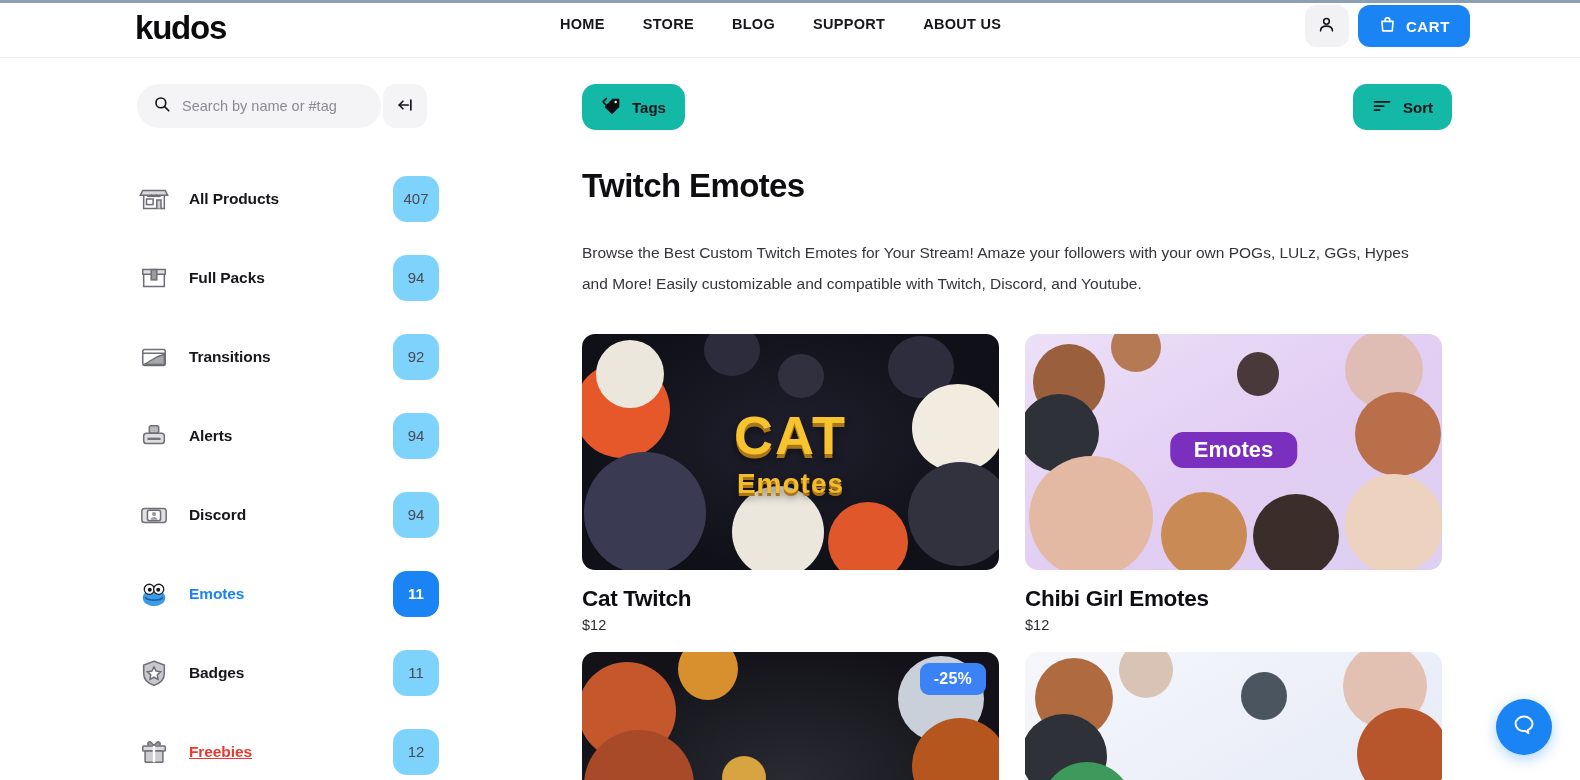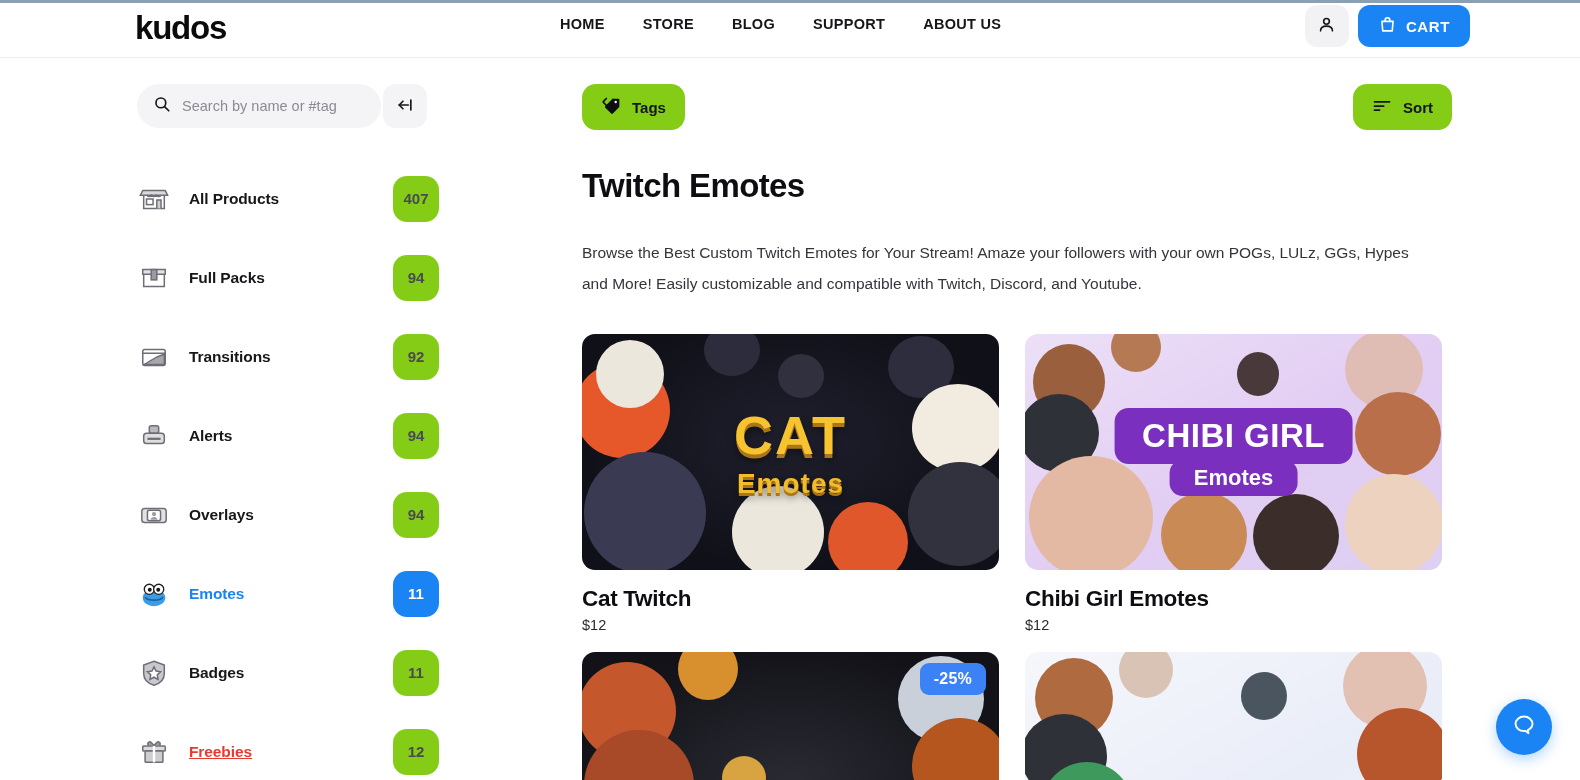--- a/index.html
+++ b/index.html
@@ -92,38 +92,38 @@
   }
   .nav-label {
     font-size: 15.5px; font-weight: 700; color: #16161b;
     letter-spacing: -0.1px;
   }
   .nav-item.active .nav-label { color: #1a84f5; }
   .nav-item.freebies .nav-label { color: #e8382f; text-decoration: underline; }
   .nav-count {
     position: absolute; right: 0; top: 50%; transform: translateY(-50%);
     min-width: 46px; height: 46px; padding: 0 8px;
-    border-radius: 14px; background: #84cc16;
+    border-radius: 14px; background: #7dd3fc;
     display: flex; align-items: center; justify-content: center;
-    font-size: 15px; color: #4a4a52; font-weight: 700;
+    font-size: 15px; color: #4a4a52; font-weight: 400;
   }
   .nav-item.active .nav-count {
     background: #1a84f5; color: #ffffff; font-weight: 700;
   }
   
   .main {
     position: absolute; left: 560px; top: 59px;
     width: 1020px; height: 721px; background: #ffffff;
   }
   .toolbar {
     position: absolute; left: 22px; top: 25px; right: 128px; height: 46px;
   }
   .pill-btn {
     height: 46px; padding: 0 19px; border-radius: 14px;
-    background: #84cc16; border: none; cursor: pointer;
+    background: #14b8a6; border: none; cursor: pointer;
     display: inline-flex; align-items: center; gap: 11px;
     font-size: 15px; font-weight: 700; color: #15151a;
     font-family: "Liberation Sans", sans-serif;
   }
   .tags-btn { position: absolute; left: 0; top: 0; }
   .sort-btn { position: absolute; right: 0; top: 0; }
   .page-title {
     position: absolute; left: 22px; top: 108px;
     font-size: 33px; font-weight: 700; color: #0d0d12;
     letter-spacing: -0.6px;
@@ -310,21 +310,21 @@
 
     <div class="nav-item">
       <span class="nav-icon">
         <svg width="30" height="30" viewBox="0 0 32 32" fill="none" stroke="#6e6e76" stroke-width="1.6">
           <rect x="3" y="9" width="26" height="15" rx="3" fill="#e2e2e6"></rect>
           <rect x="9" y="11" width="14" height="11" rx="2" fill="#fff"></rect>
           <circle cx="16" cy="15" r="2.2" fill="#9a9aa2" stroke="none"></circle>
           <path d="M12 21c.8-2.2 2.3-3 4-3s3.2.8 4 3" fill="#9a9aa2" stroke="none"></path>
         </svg>
       </span>
-      <span class="nav-label">Overlays</span>
+      <span class="nav-label">Discord</span>
       <span class="nav-count">94</span>
     </div>
 
     <div class="nav-item active">
       <span class="nav-icon">
         <svg width="30" height="30" viewBox="0 0 32 32">
           <ellipse cx="16" cy="20" rx="12" ry="9" fill="#3a9ce8"></ellipse>
           <circle cx="11" cy="11" r="5.4" fill="#fff" stroke="#1f1f24" stroke-width="1.4"></circle>
           <circle cx="21" cy="11" r="5.4" fill="#fff" stroke="#1f1f24" stroke-width="1.4"></circle>
           <circle cx="11.5" cy="11.5" r="2.1" fill="#15151a"></circle>
@@ -424,21 +424,20 @@
           <div class="blob" style="left:-6px;top:60px;width:80px;height:78px;background:#2f3138;"></div>
           <div class="blob" style="left:4px;top:122px;width:124px;height:122px;background:#e4b9a4;"></div>
           <div class="blob" style="left:86px;top:-12px;width:50px;height:50px;background:#b57a53;"></div>
           <div class="blob" style="left:136px;top:158px;width:86px;height:86px;background:#c98a55;"></div>
           <div class="blob" style="left:228px;top:160px;width:86px;height:84px;background:#3b2e2a;"></div>
           <div class="blob" style="left:212px;top:18px;width:42px;height:44px;background:#49393a;"></div>
           <div class="blob" style="left:320px;top:-4px;width:78px;height:78px;background:#e0bdb4;"></div>
           <div class="blob" style="left:330px;top:58px;width:86px;height:84px;background:#b9704a;"></div>
           <div class="blob" style="left:320px;top:140px;width:98px;height:100px;background:#edd2c0;"></div>
           <div class="wordmark">
-            <div class="wm-badge-purple">CHIBI GIRL</div>
             <div><span class="wm-badge-purple-sub">Emotes</span></div>
           </div>
         </div>
       </div>
       <div class="card-title">Chibi Girl Emotes</div>
       <div class="card-price">$12</div>
     </div>
 
     <div class="card">
       <div class="card-thumb">

